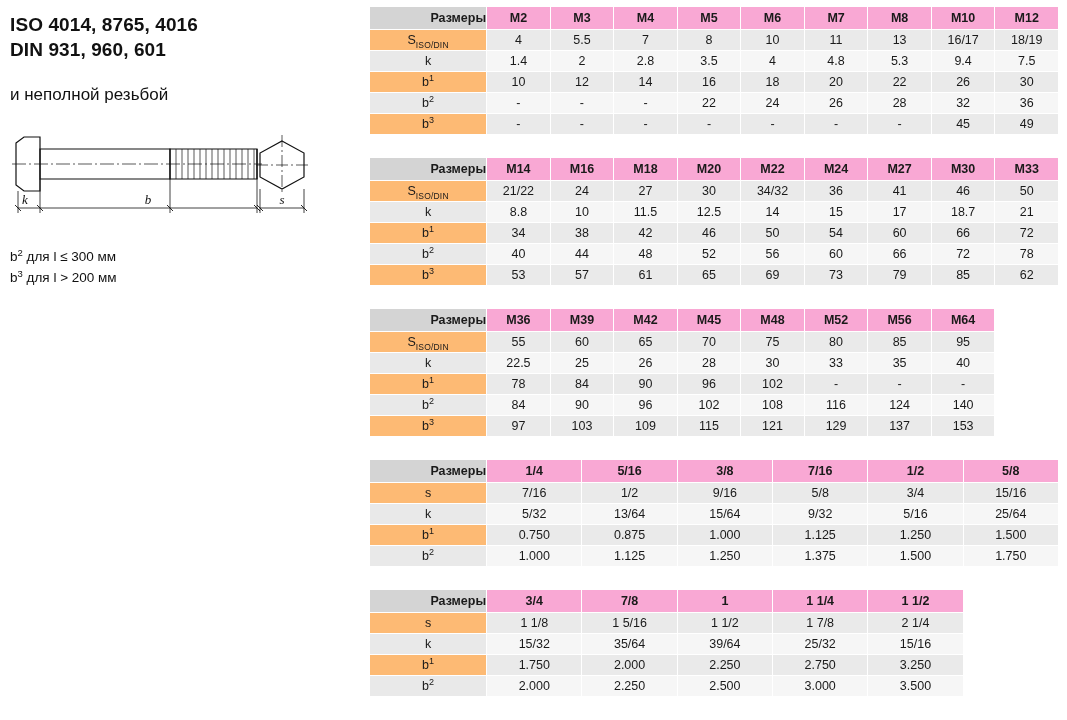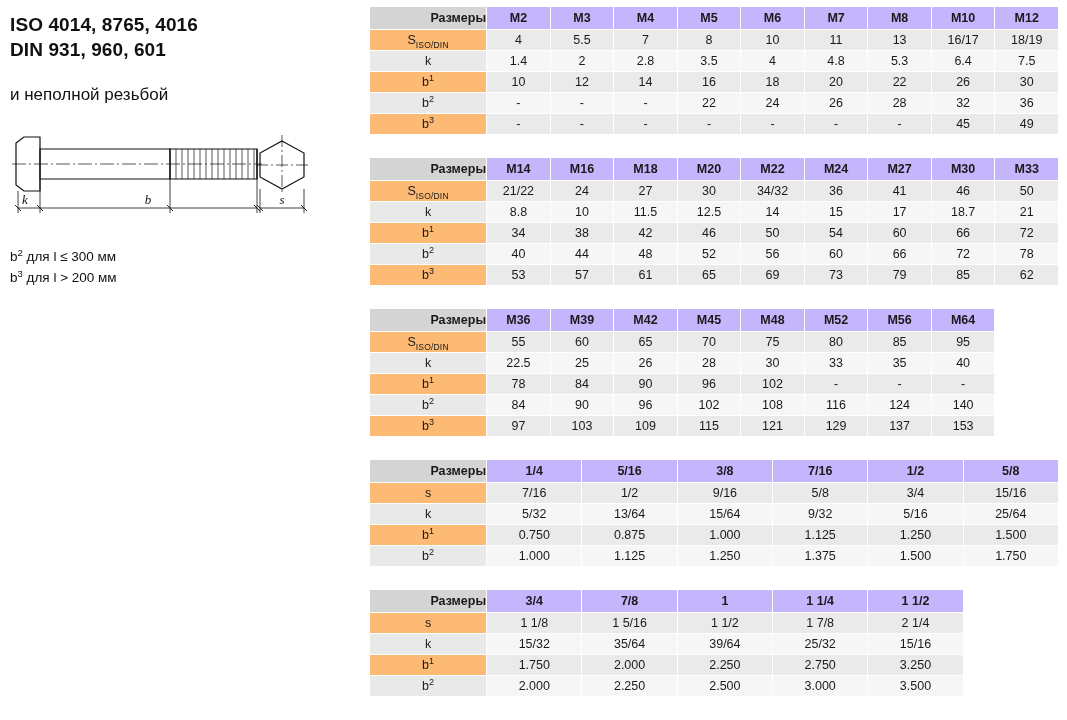--- a/index.html
+++ b/index.html
@@ -75,21 +75,21 @@
   table.dim td, table.dim th {
     border: 1px solid #ffffff;
     text-align: center;
     vertical-align: middle;
     padding: 0;
     height: 20px;
     font-weight: normal;
     color: #1a1a1a;
   }
   table.dim thead th {
-    background: #c4b5fd;
+    background: #f9a8d4;
     font-weight: bold;
     font-size: 12.5px;
     height: 22px;
     border: 1px solid #ffffff;
   }
   table.dim thead th.rowlabel {
     background: #d4d4d4;
     text-align: right;
   }
   table.dim tbody tr.odd td { background: #eaeaea; }
@@ -254,21 +254,21 @@
           </tr>
           <tr class="even">
             <td class="rowlabel"><span class="lbl">k</span></td>
             <td>1.4</td>
             <td>2</td>
             <td>2.8</td>
             <td>3.5</td>
             <td>4</td>
             <td>4.8</td>
             <td>5.3</td>
-            <td>6.4</td>
+            <td>9.4</td>
             <td>7.5</td>
           </tr>
           <tr class="odd">
             <td class="rowlabel"><span class="lbl">b<sup>1</sup></span></td>
             <td>10</td>
             <td>12</td>
             <td>14</td>
             <td>16</td>
             <td>18</td>
             <td>20</td>

